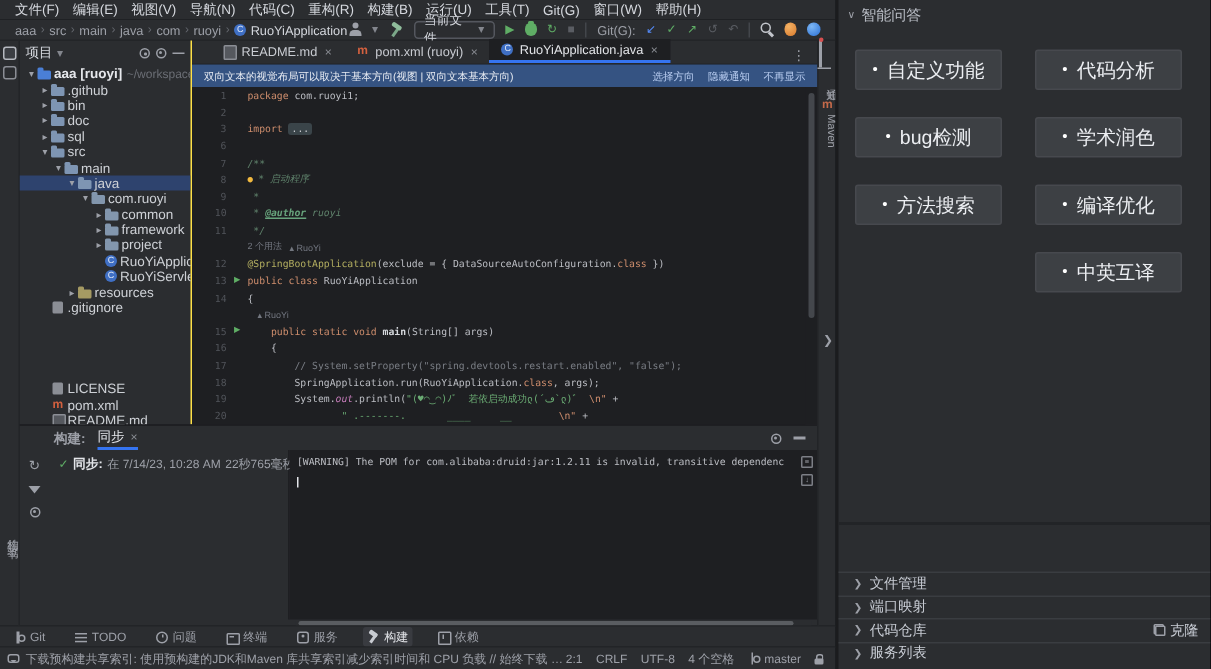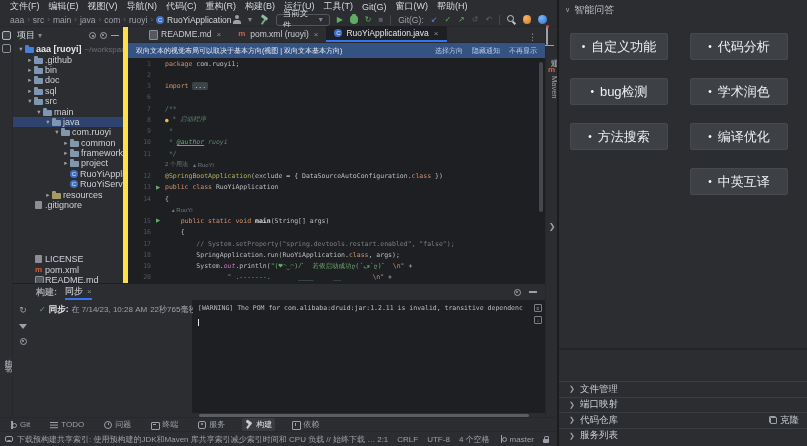--- a/index.html
+++ b/index.html
@@ -39,21 +39,21 @@
   .mag::after{content:"";position:absolute;left:6px;top:6px;width:1.5px;height:4px;background:#c3c6cc;transform:rotate(-45deg);}
   .gear{position:relative;width:7px;height:7px;border:1.5px solid #9da0a8;border-radius:50%;}
   .gear::before{content:"";position:absolute;left:1px;top:1px;width:2px;height:2px;border-radius:50%;background:#9da0a8;}
   .minus{width:8px;height:1.5px;background:#9da0a8;}
   
   .stripe-l{position:absolute;left:0;top:27px;width:13px;height:390px;background:#2b2d30;border-right:1px solid #26282b;}
   .sicon{width:9px;height:9px;margin:4px auto 0;border:1px solid #8b8e95;border-radius:2px;}
   .sicon.active{background:#3b3e43;border-color:#b6b9c0;}
   .vlabel{writing-mode:vertical-rl;font-size:7.5px;color:#9da0a8;margin:14px auto 0;display:block;text-align:center;width:13px;}
   
-  .tree-panel{position:absolute;left:13px;top:27px;width:115px;height:256px;background:#2b2d30;border-right:5px solid #fde047;}
+  .tree-panel{position:absolute;left:13px;top:27px;width:115px;height:256px;background:#2b2d30;border-right:1px solid #fde047;}
   .tree-header{height:17px;display:flex;align-items:center;padding:0 4px;gap:3px;font-size:9px;color:#d5d8de;}
   .tree-header .th-icons{margin-left:auto;display:flex;align-items:center;gap:4px;}
   .target{position:relative;width:7px;height:7px;border:1px solid #9da0a8;border-radius:50%;}
   .target::before{content:"";position:absolute;left:2px;top:2px;width:1.5px;height:1.5px;border-radius:50%;background:#9da0a8;}
   .tree{position:absolute;top:17px;left:0;right:0;bottom:0;overflow:hidden;}
   .tr{height:10.4px;display:flex;align-items:center;font-size:9px;color:#ced1d6;white-space:nowrap;}
   .tr.sel{background:#2e436e;}
   .tr .chev{width:8px;flex:none;text-align:center;color:#9da0a8;font-size:6.5px;}
   .tr .lbl{margin-left:2px;}
   .tr .sfx{color:#6b6e75;margin-left:3px;font-size:8px;}
@@ -81,21 +81,21 @@
   .banner{position:absolute;left:128px;top:43px;width:417px;height:15px;background:#355382;display:flex;align-items:center;
           padding:0 8px;font-size:7px;color:#e8ecf3;white-space:nowrap;}
   .banner .acts{margin-left:auto;display:flex;gap:9px;color:#b9cdf1;}
   .code{position:absolute;left:128px;top:58px;width:417px;height:225px;background:#1e1f22;overflow:hidden;}
   .cl{height:11.25px;display:flex;align-items:center;}
   .ln{width:28px;flex:none;text-align:right;color:#51545a;font:6.5px "DejaVu Sans Mono",monospace;padding-right:5px;}
   .gslot{width:9px;flex:none;font-size:5.5px;color:#5fad65;line-height:1;}
   .tk{font:6.5px "DejaVu Sans Mono",monospace;white-space:pre;color:#bcbec4;}
   .tk.kw{color:#cf8e6d;} .tk.pl{color:#bcbec4;} .tk.cm{color:#7a7e85;}
   .tk.doc{color:#5f826b;font-style:italic;}
-  .tk.doctag{color:#67a37c;font-style:italic;text-decoration:underline;}
+  .tk.doctag{color:#67a37c;font-style:italic;text-decoration:underline;font-weight:bold;}
   .tk.ann{color:#b3ae60;} .tk.str{color:#6aab73;} .tk.esc{color:#cf8e6d;}
   .tk.field{color:#c77dbb;font-style:italic;} .tk.fn{color:#d6d9de;font-weight:bold;}
   .tk.fold{background:#3a4449;border-radius:2px;padding:0 2px;color:#c8cbd0;}
   .tk.inlay{color:#737780;font-size:6px;font-family:"Liberation Sans",sans-serif;}
   .tk.bulb{color:#f2b93f;font-size:6px;}
   .analyzing{position:absolute;right:16px;top:61px;font-size:6.5px;color:#b99a5e;}
   .escroll{position:absolute;left:537px;top:58px;width:8px;height:225px;background:#1e1f22;}
   .escroll .thumb{position:absolute;left:2px;top:4px;width:4px;height:150px;border-radius:2px;background:#44474c;}
   
   .build{position:absolute;left:13px;top:283px;width:532px;height:134px;background:#2b2d30;border-top:1px solid #1e1f22;}

